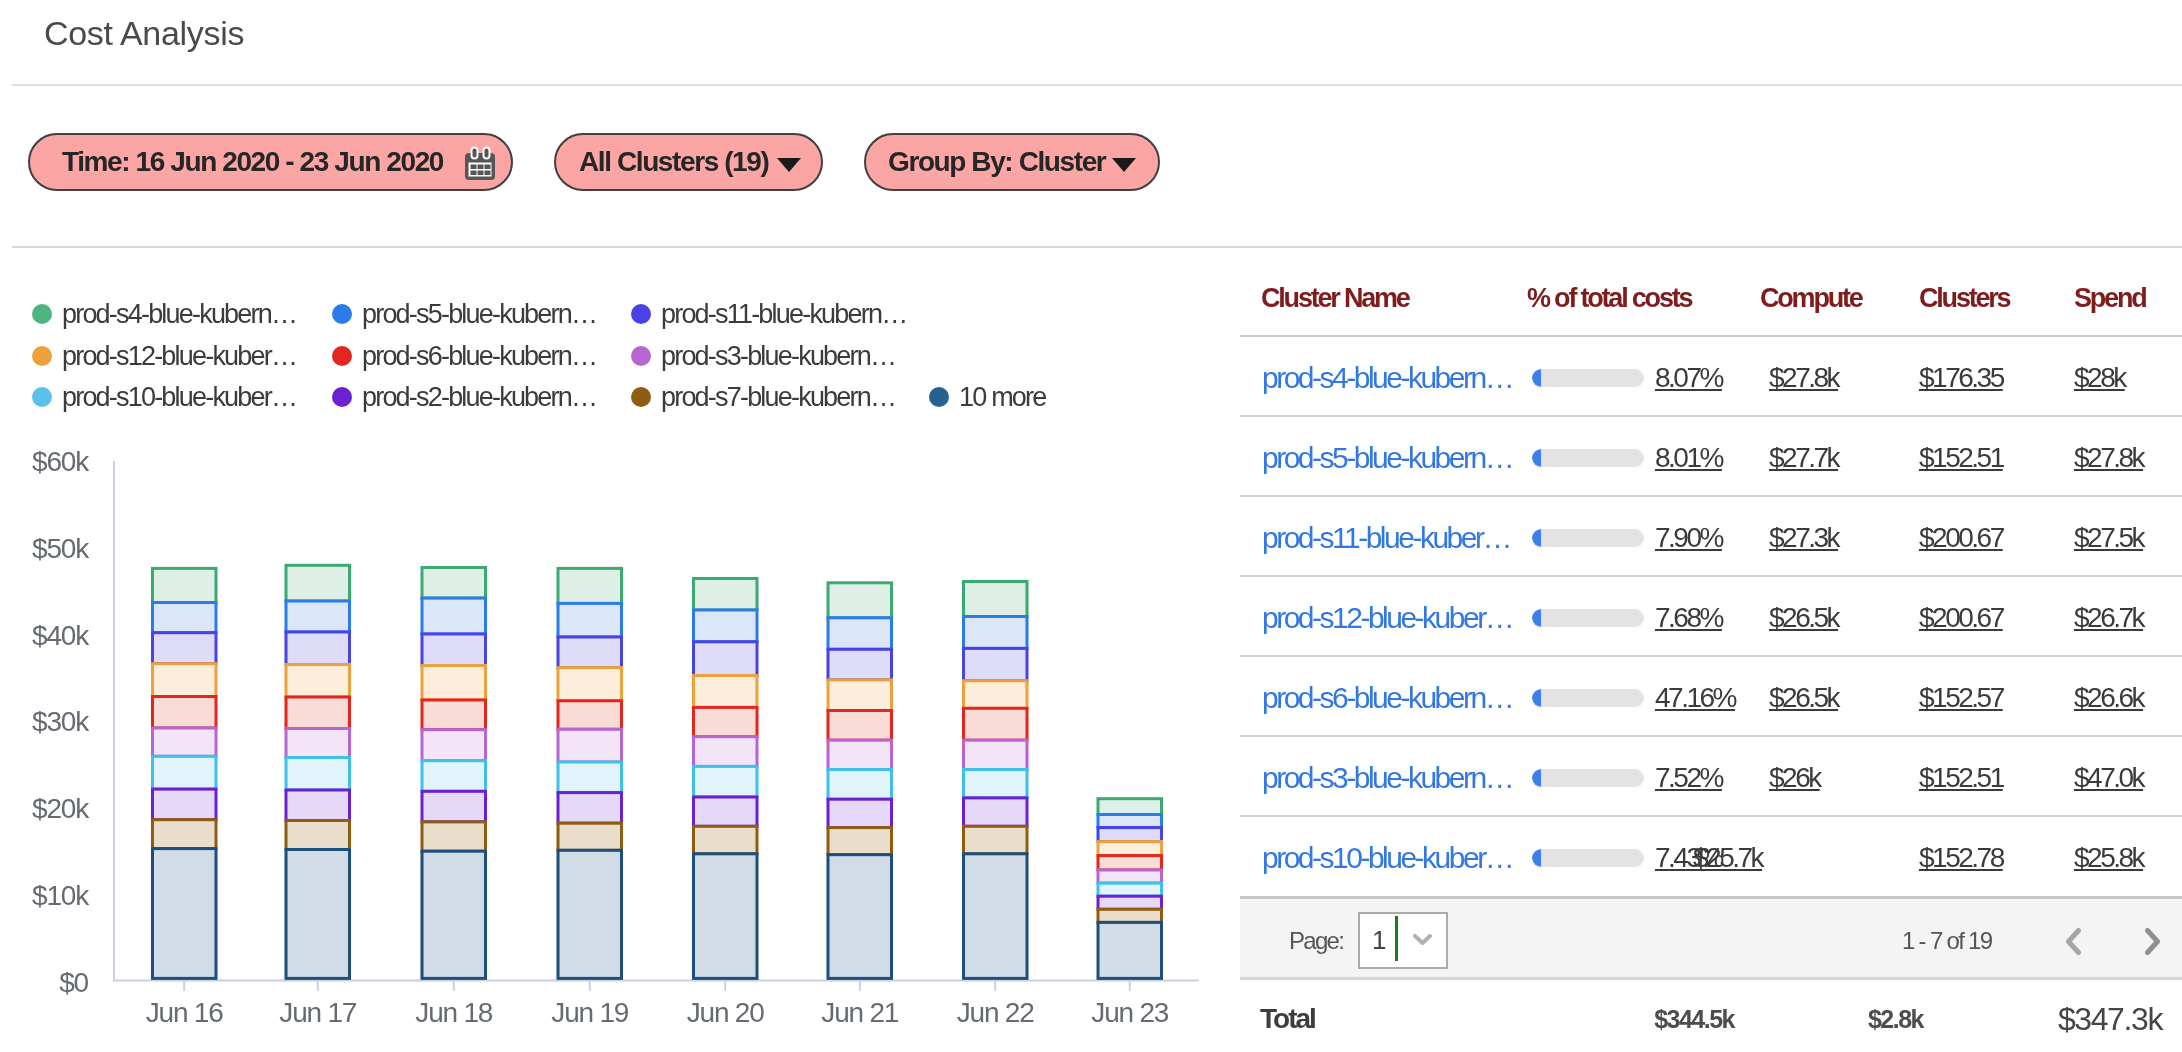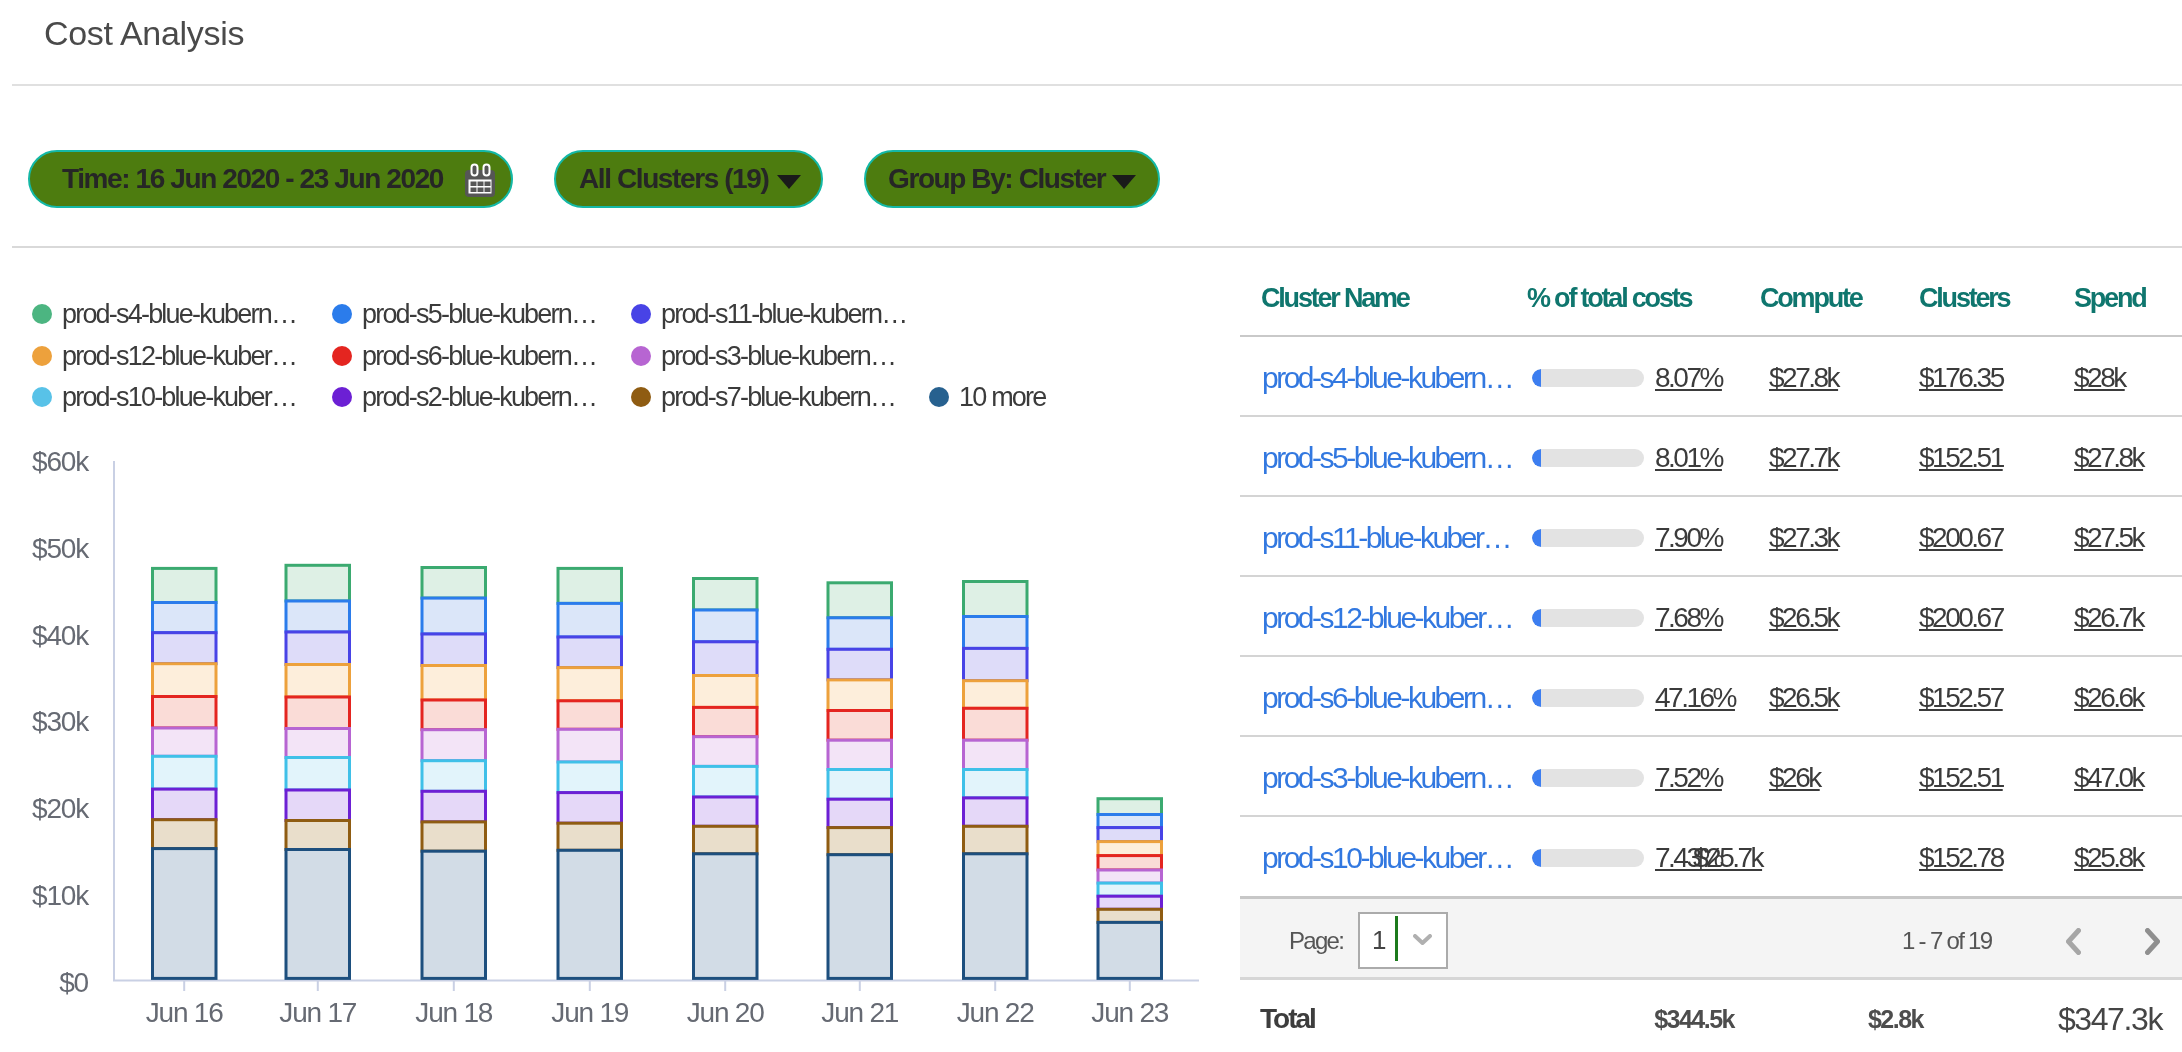--- a/index.html
+++ b/index.html
@@ -1,24 +1,24 @@
 <!DOCTYPE html>
 <html><head>
 <meta charset="utf-8">
 <style>
 * { margin:0; padding:0; box-sizing:border-box; }
 html,body { width:2182px; height:1052px; background:#fff; font-family:"Liberation Sans", sans-serif; position:relative; overflow:hidden; }
 .abs { position:absolute; }
 .ct { position:absolute; transform:translateY(-50%); white-space:nowrap; }
 .hr { position:absolute; left:12px; right:0; height:2px; }
-.pill { position:absolute; top:150px; height:58px; border:2px solid #14b8a6; border-radius:29px; background:#4d7c0f; display:flex; align-items:center; font-weight:bold; font-size:28px; letter-spacing:-1.4px; color:#262626; white-space:nowrap; }
+.pill { position:absolute; top:133px; height:58px; border:2px solid #404040; border-radius:29px; background:#fca5a5; display:flex; align-items:center; font-weight:bold; font-size:28px; letter-spacing:-1.4px; color:#262626; white-space:nowrap; }
 .dot { position:absolute; width:20px; height:20px; border-radius:50%; transform:translate(-50%,-50%); }
 .ltx { position:absolute; transform:translateY(-50%); font-size:27px; letter-spacing:-1.8px; color:#3b3b3b; white-space:nowrap; }
 .ax { font-size:28px; letter-spacing:-1.2px; fill:#666a73; font-family:"Liberation Sans", sans-serif; }
-.th { position:absolute; transform:translateY(-50%); font-size:27px; font-weight:bold; letter-spacing:-2.2px; color:#0f766e; white-space:nowrap; }
+.th { position:absolute; transform:translateY(-50%); font-size:27px; font-weight:bold; letter-spacing:-2.2px; color:#7f1d1d; white-space:nowrap; }
 .sep { position:absolute; left:1240px; right:0; height:2px; }
 .lnk { position:absolute; transform:translateY(-50%); font-size:30px; letter-spacing:-2.5px; color:#3278E0; white-space:nowrap; }
 .val { position:absolute; transform:translateY(-50%); font-size:28px; letter-spacing:-2.5px; color:#3b3b3b; white-space:nowrap;text-decoration:underline; }
 .track { position:absolute; width:112px; height:18px; border-radius:9px; background:#e3e3e3; overflow:hidden; }
 .fill { width:9px; height:18px; background:#3D7EF0; border-radius:9px 0 0 9px; }
 </style>
 </head>
 <body>
 <div class="abs" style="left:44px;top:14px;font-size:34px;letter-spacing:-0.3px;color:#4a4a4a">Cost Analysis</div>
 <div class="hr" style="top:84px;background:#e0e0e0"></div>

